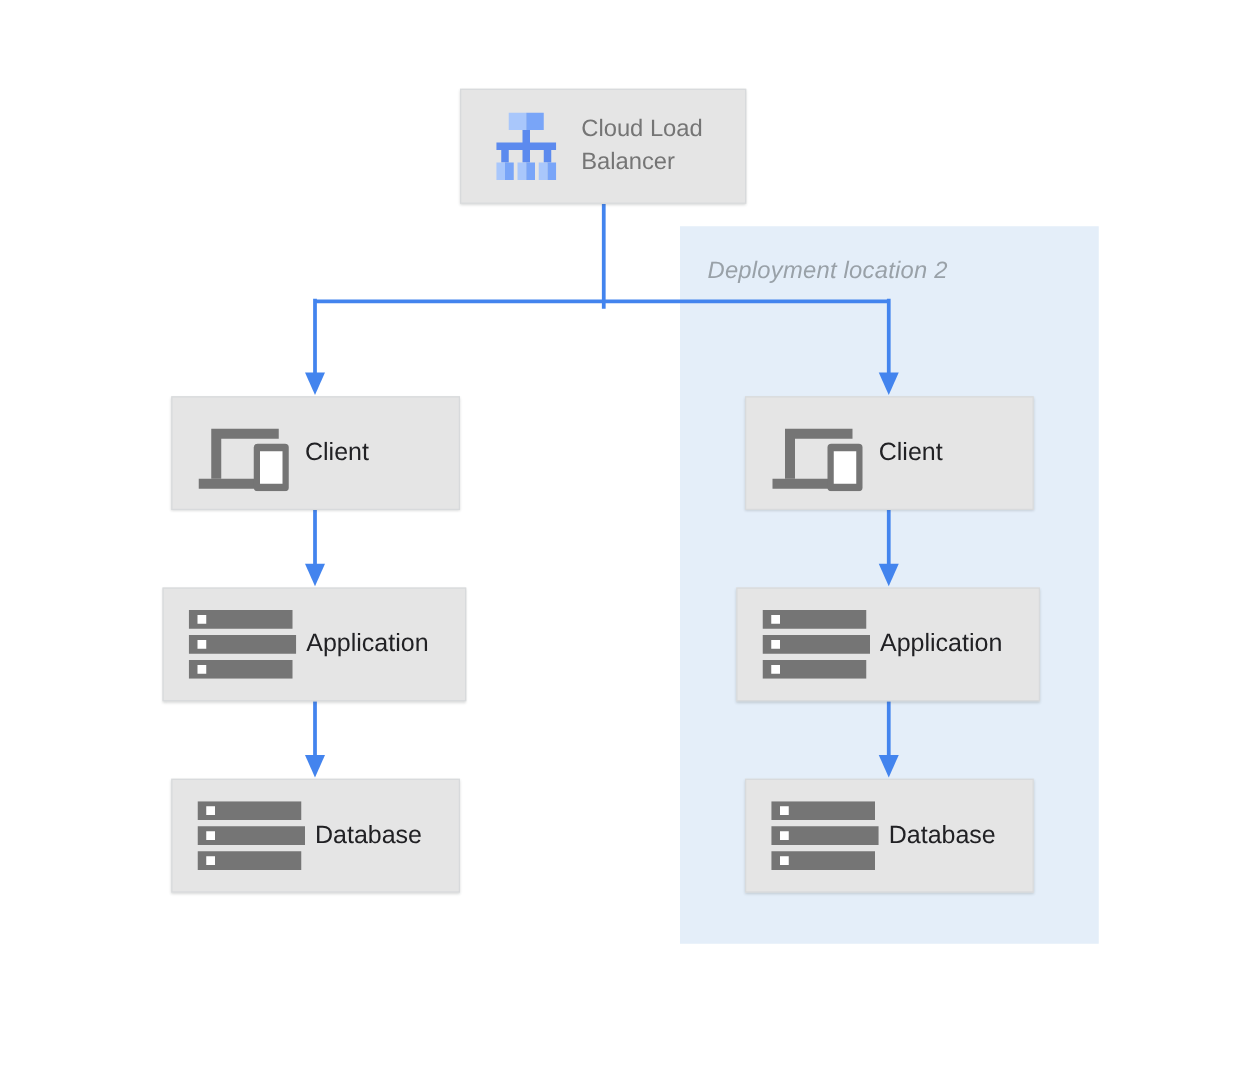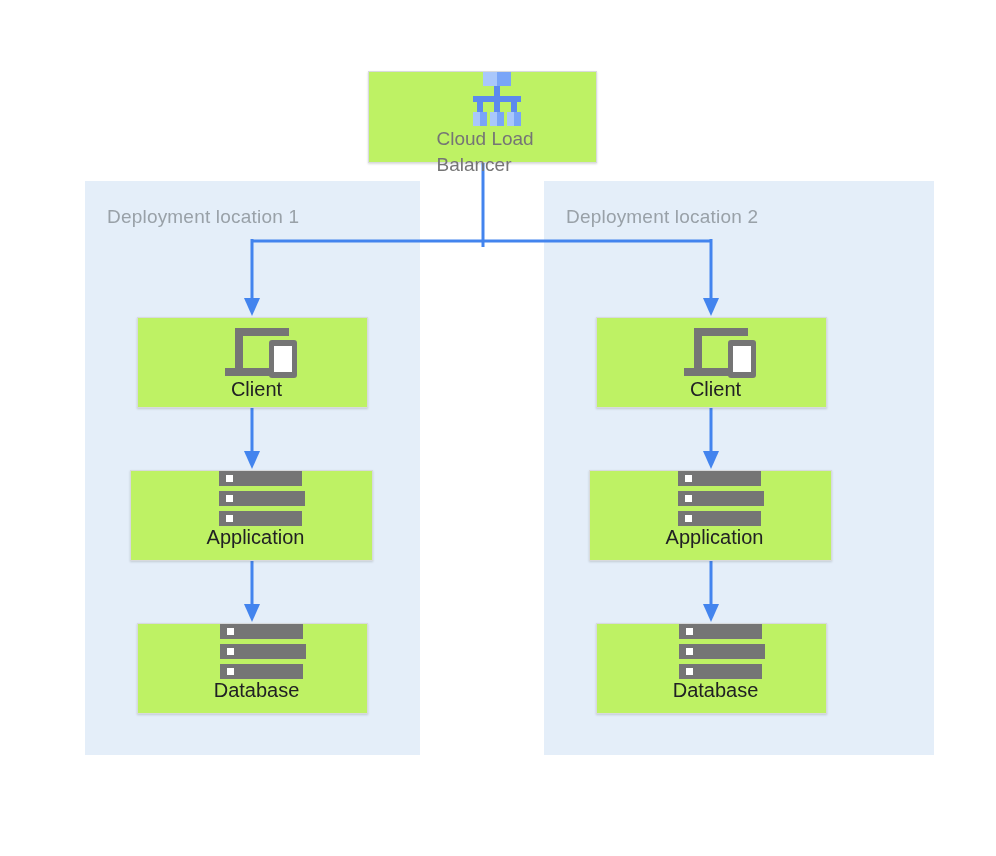--- a/index.html
+++ b/index.html
@@ -21,36 +21,35 @@
     top: 0;
     width: 996px;
     height: 856px;
     pointer-events: none;
   }
   .panel {
     position: absolute;
     background: #e4eef9;
   }
   .panel-1 { left: 85px;  top: 181px; width: 335px; height: 574px; }
-  .panel-2 { left: 544px; top: 181px; width: 390px; height: 574px; }
+  .panel-2 { left: 544px; top: 181px; width: 335px; height: 574px; font-style: italic; }
   .panel-title {
     margin: 25px 0 0 22px;
     font-size: 19px;
     color: #99a1a8;
     letter-spacing: 0.2px;
   }
   .node {
     position: absolute;
     box-sizing: border-box;
     display: flex;
     align-items: center;
-    background: #bef264;
+    background: #e5e5e5;
     border: 1px solid #d8dadc;
     box-shadow: 0 1px 2px rgba(60,64,67,0.20);
-    flex-direction: column;
   }
   .node-lb { left: 368px; top: 71px;  width: 229px; height: 92px; }
   .node-c1 { left: 137px; top: 317px; width: 231px; height: 91px; }
   .node-a1 { left: 130px; top: 470px; width: 243px; height: 91px; }
   .node-d1 { left: 137px; top: 623px; width: 231px; height: 91px; }
   .node-c2 { left: 596px; top: 317px; width: 231px; height: 91px; }
   .node-a2 { left: 589px; top: 470px; width: 243px; height: 91px; }
   .node-d2 { left: 596px; top: 623px; width: 231px; height: 91px; }
   .node .icon {
     margin-left: 20px;
@@ -69,23 +68,20 @@
     line-height: 26px;
     color: #757575;
     max-width: 112px;
   }
 </style>
 </head>
 <body>
 
 <div class="canvas">
 
-  <section class="panel panel-1">
-    <div class="panel-title">Deployment location 1</div>
-  </section>
   <section class="panel panel-2">
     <div class="panel-title">Deployment location 2</div>
   </section>
 
   <svg class="connectors" viewBox="0 0 996 856" xmlns="http://www.w3.org/2000/svg">
     <g stroke="#4384ee" stroke-width="3" fill="none">
       <line x1="483" y1="163" x2="483" y2="247"></line>
       <line x1="252" y1="241" x2="711" y2="241"></line>
       <line x1="252" y1="239" x2="252" y2="300"></line>
       <line x1="711" y1="239" x2="711" y2="300"></line>

